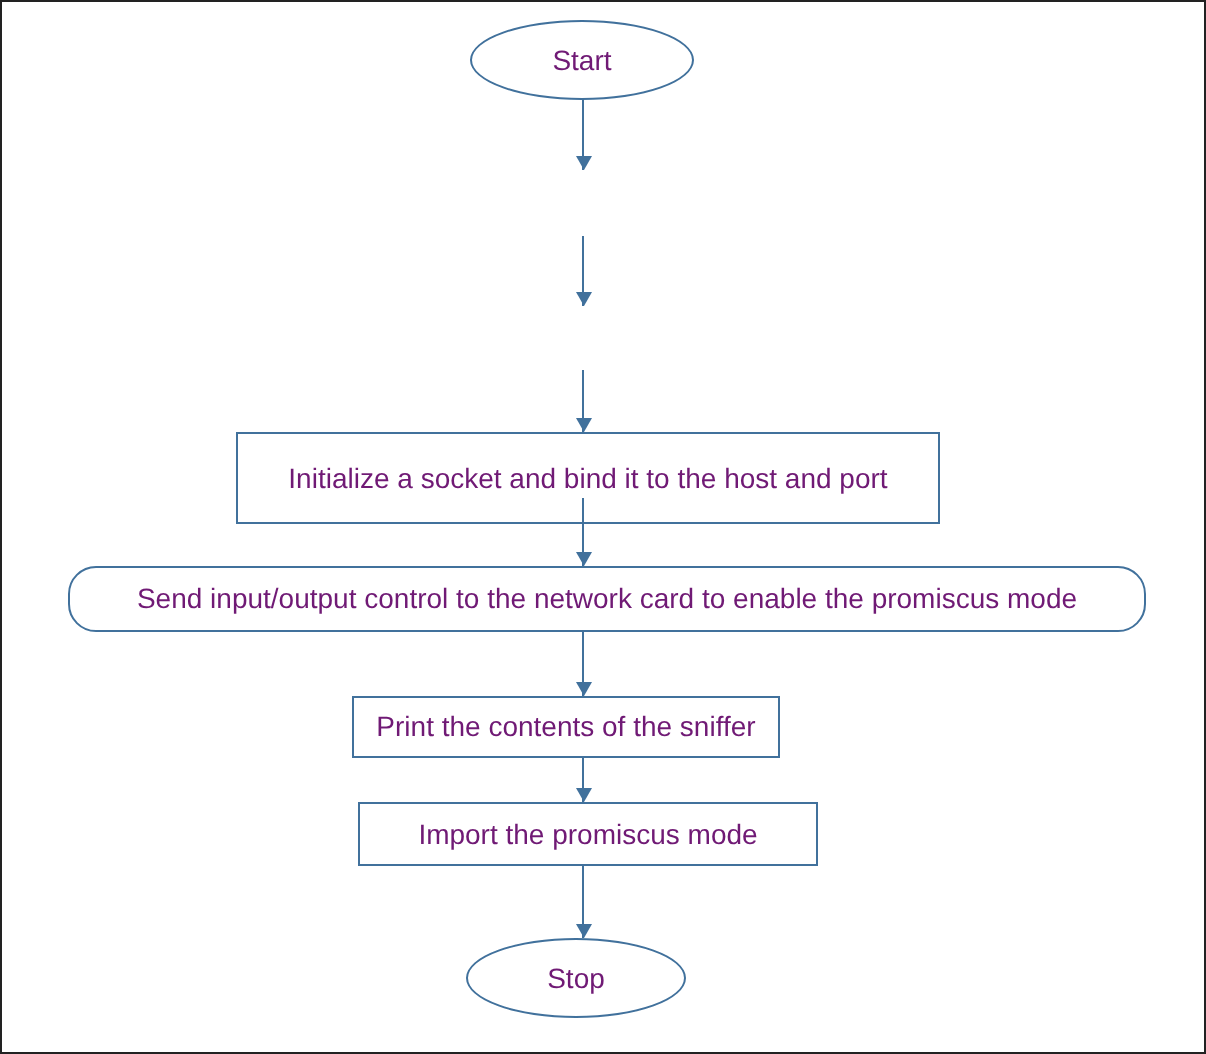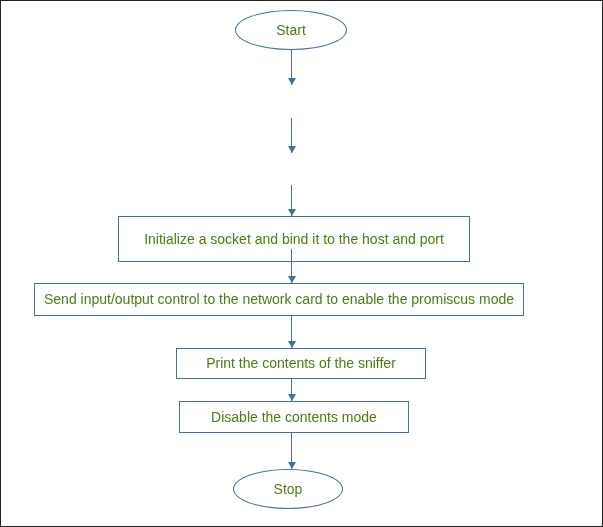--- a/index.html
+++ b/index.html
@@ -14,21 +14,21 @@
     overflow: hidden;
   }
 
   .node {
     position: absolute;
     display: flex;
     align-items: center;
     justify-content: center;
     background: #ffffff;
     border: 1px solid var(--node-border, #41719c);
-    color: #4d7c0f;
+    color: #701a75;
     font-size: 14px;
     line-height: 1.15;
     text-align: center;
     padding: 2px 6px;
     white-space: nowrap;
   }
 
   .terminal { border-radius: 50%; }
 
   .arrow {
@@ -46,22 +46,22 @@
     border-left: 4px solid transparent;
     border-right: 4px solid transparent;
     border-top: 7px solid var(--arrow-color, #41719c);
   }
 
   
   #start  { left: 234px; top: 9px;   width: 112px; height: 40px; }
   #box1   { left: 97px;  top: 84px;  width: 420px; height: 33px; }
   #box2   { left: 183px; top: 152px; width: 207px; height: 32px; }
   #box3   { left: 117px; top: 215px; width: 352px; height: 46px; }
-  #box4   { left: 33px;  top: 282px; width: 490px; height: 33px; }
-  #box5   { left: 175px; top: 347px; width: 250px; height: 31px; }
+  #box4   { left: 33px;  top: 282px; width: 539px; height: 33px; border-radius: 14px; }
+  #box5   { left: 175px; top: 347px; width: 214px; height: 31px; }
   #box6   { left: 178px; top: 400px; width: 230px; height: 32px; }
   #stop   { left: 232px; top: 468px; width: 110px; height: 40px; text-align: center; }
 
   
   #arrow1 { left: 290px; top: 49px;  height: 35px; }
   #arrow2 { left: 290px; top: 117px; height: 35px; }
   #arrow3 { left: 290px; top: 184px; height: 31px; }
   #arrow4 { left: 290px; top: 248px; height: 34px; }
   #arrow5 { left: 290px; top: 315px; height: 32px; }
   #arrow6 { left: 290px; top: 378px; height: 22px; }
@@ -87,19 +87,19 @@
   <div id="arrow4" class="arrow"></div>
 
   <div id="box4" class="node">Send input/output control to the network card to enable the promiscus mode</div>
 
   <div id="arrow5" class="arrow"></div>
 
   <div id="box5" class="node">Print the contents of the sniffer</div>
 
   <div id="arrow6" class="arrow"></div>
 
-  <div id="box6" class="node">Disable the contents mode</div>
+  <div id="box6" class="node">Import the promiscus mode</div>
 
   <div id="arrow7" class="arrow"></div>
 
   <div id="stop" class="node terminal">Stop</div>
 
 </div>
 
 </body></html>

